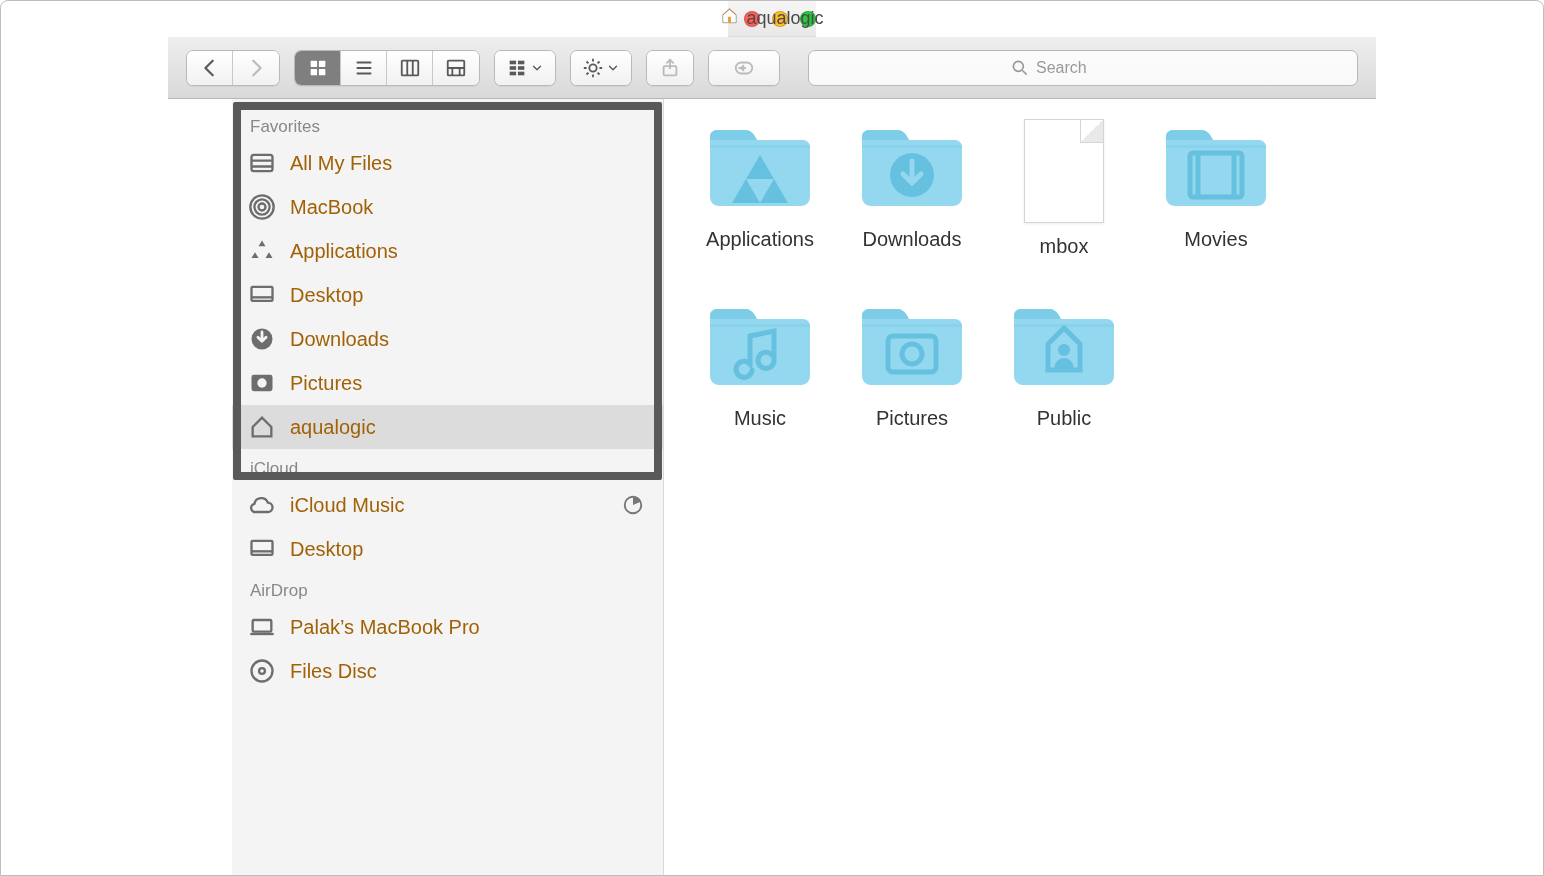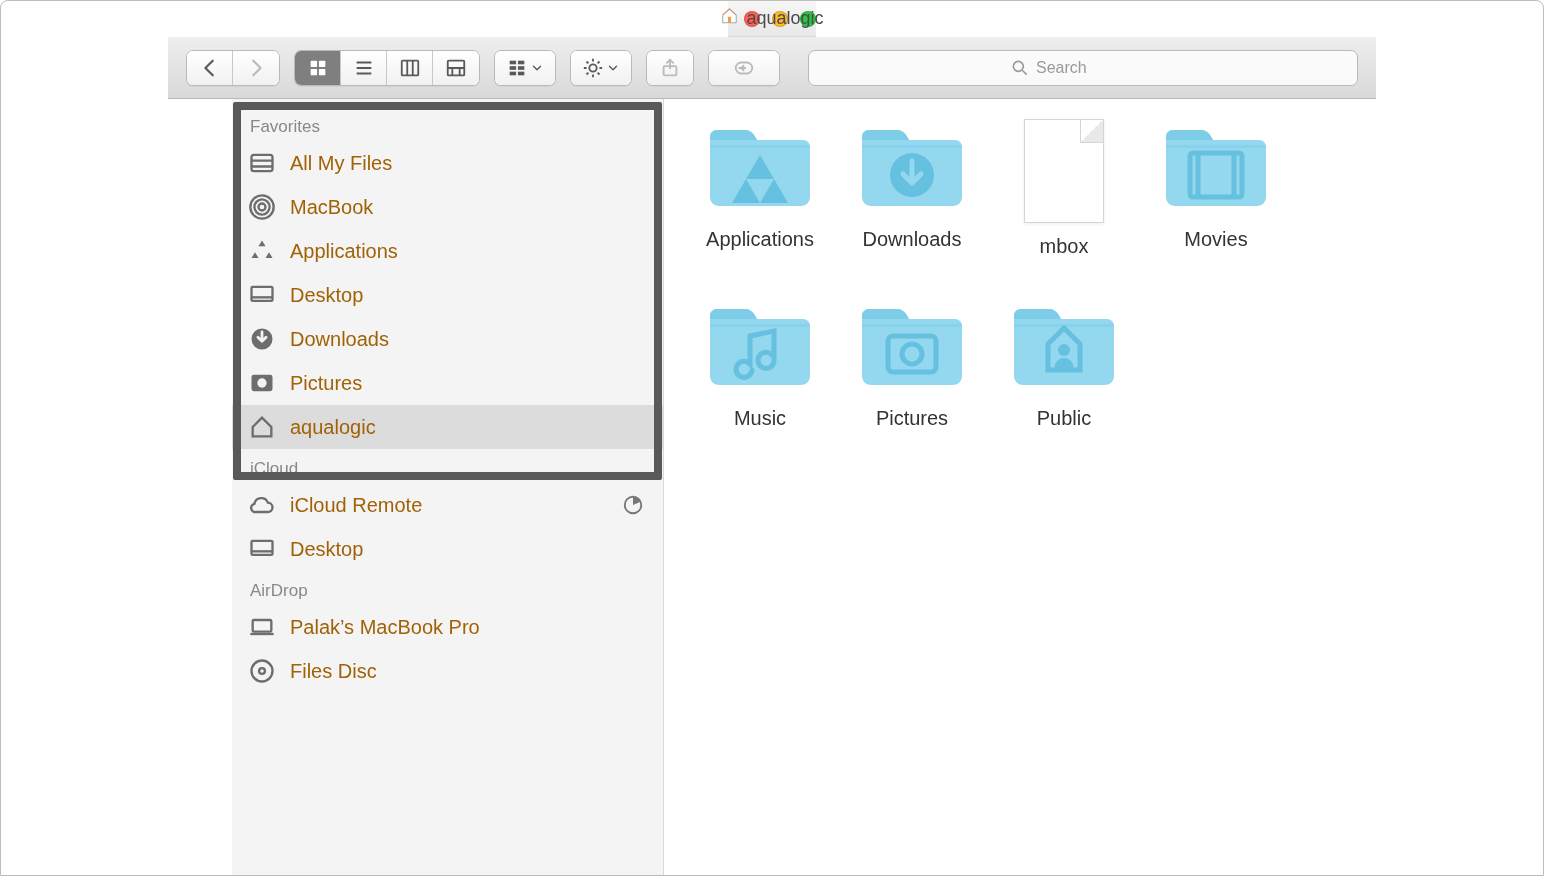--- a/index.html
+++ b/index.html
@@ -471,21 +471,21 @@
           </div>
         </div>
       <div class="section-header">iCloud</div>
       <div id="sb-icloud">
           <div class="sb-item">
             <span class="icon">
               <svg viewBox="0 0 24 24">
                 <use href="#svg-cloud"></use>
               </svg>
             </span>
-            <span>iCloud Remote</span>
+            <span>iCloud Music</span>
             <span class="tail icon">
               <svg viewBox="0 0 24 24" style="width:22px;height:22px">
                 <use href="#svg-progress"></use>
               </svg>
             </span>
           </div>
           <div class="sb-item">
             <span class="icon">
               <svg viewBox="0 0 24 24">
                 <use href="#svg-desktop"></use>

